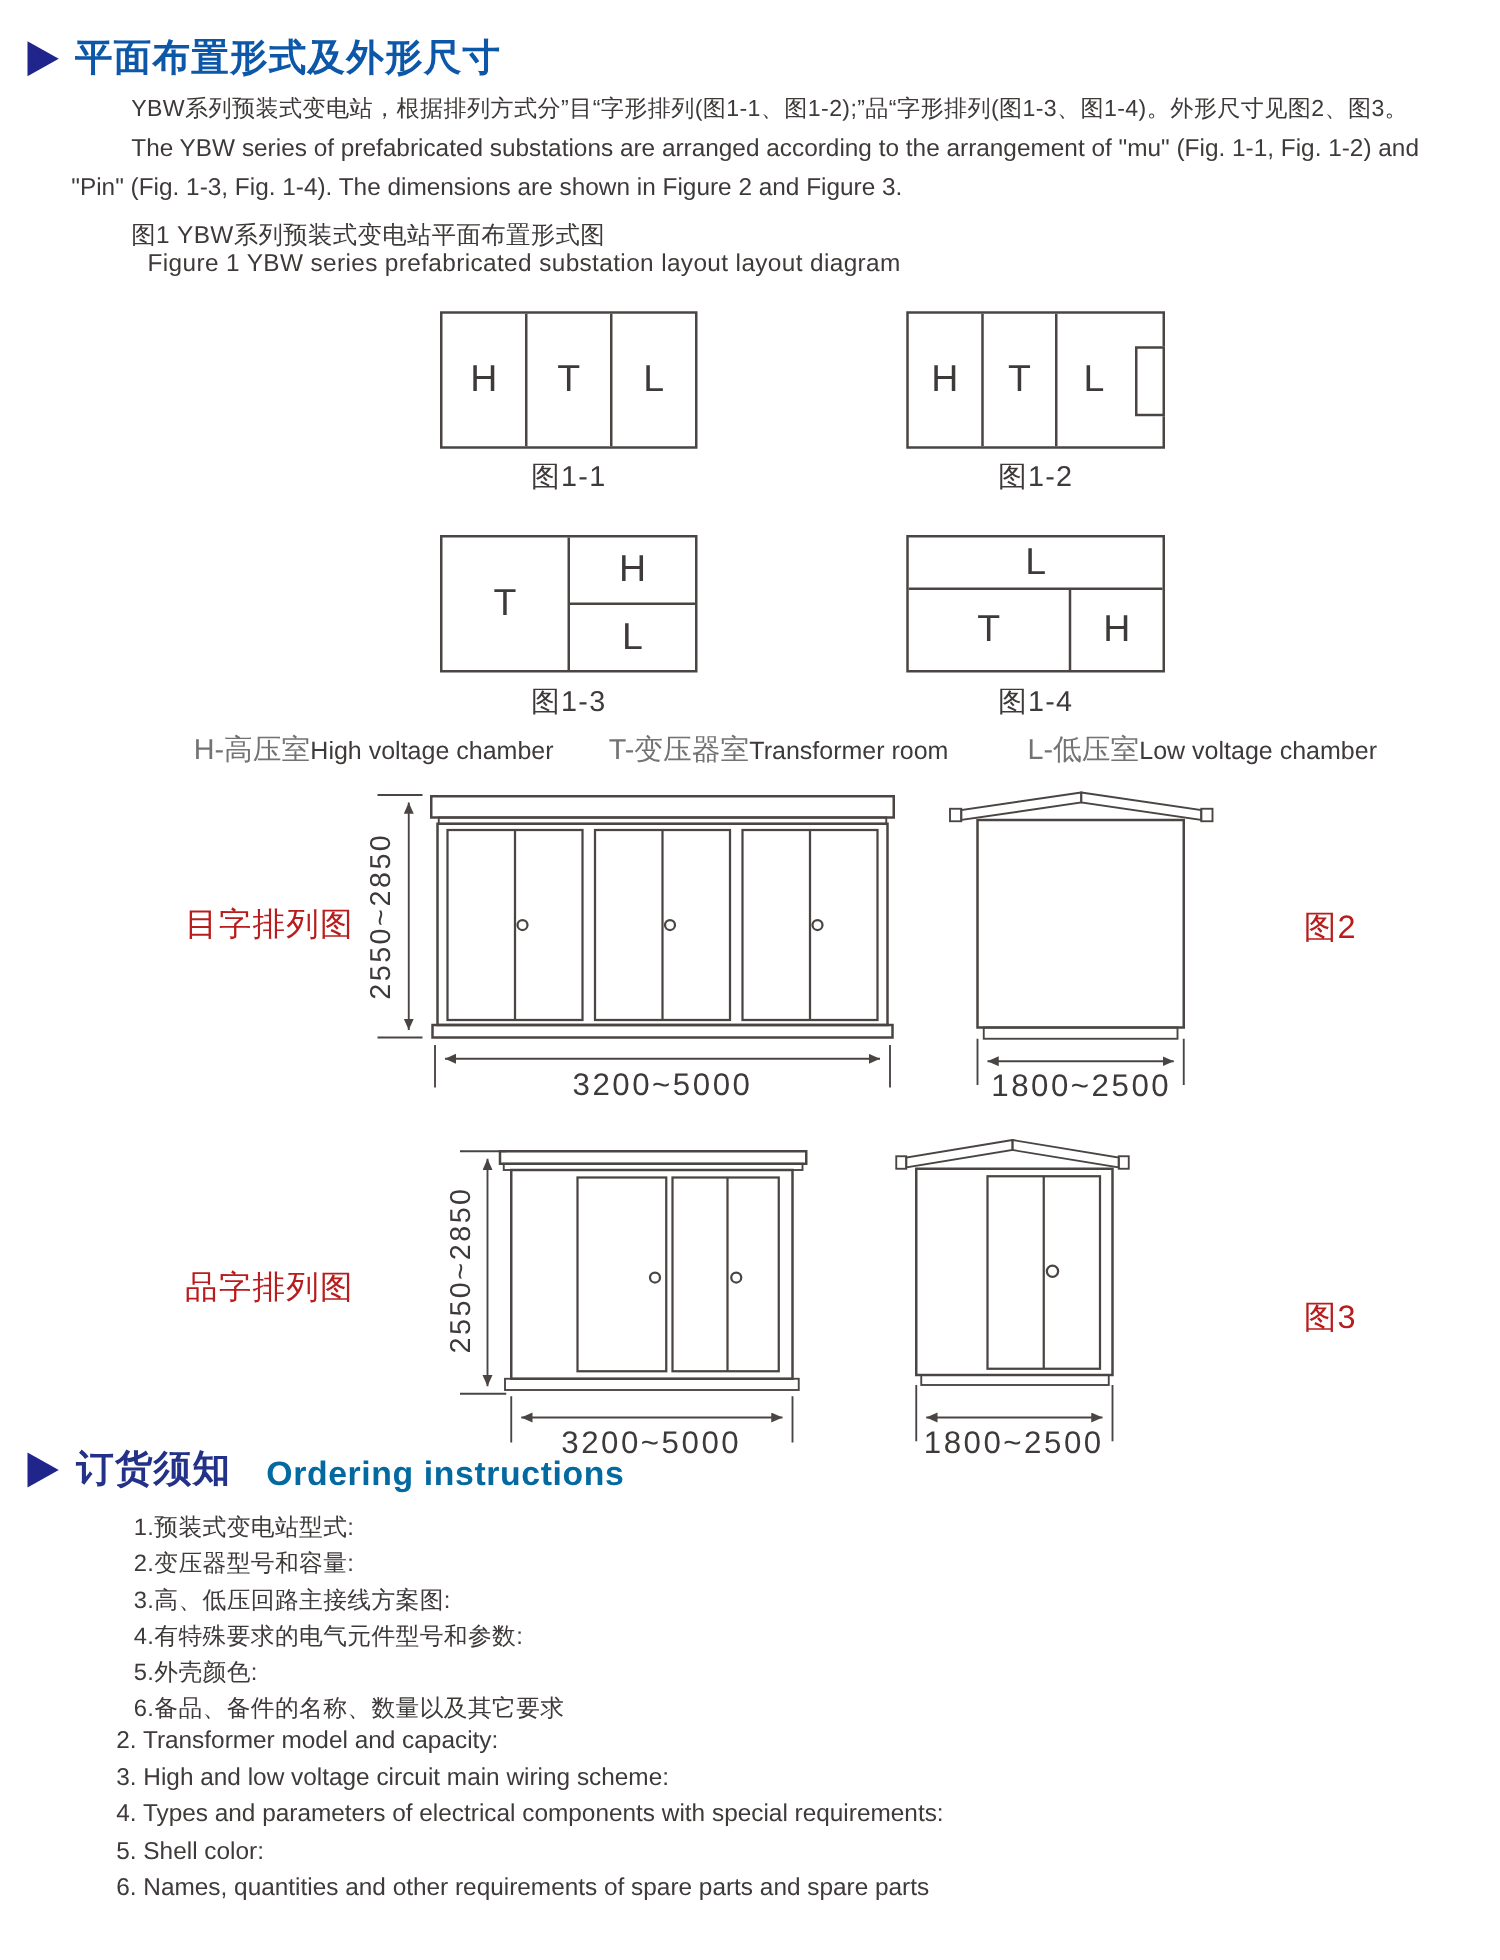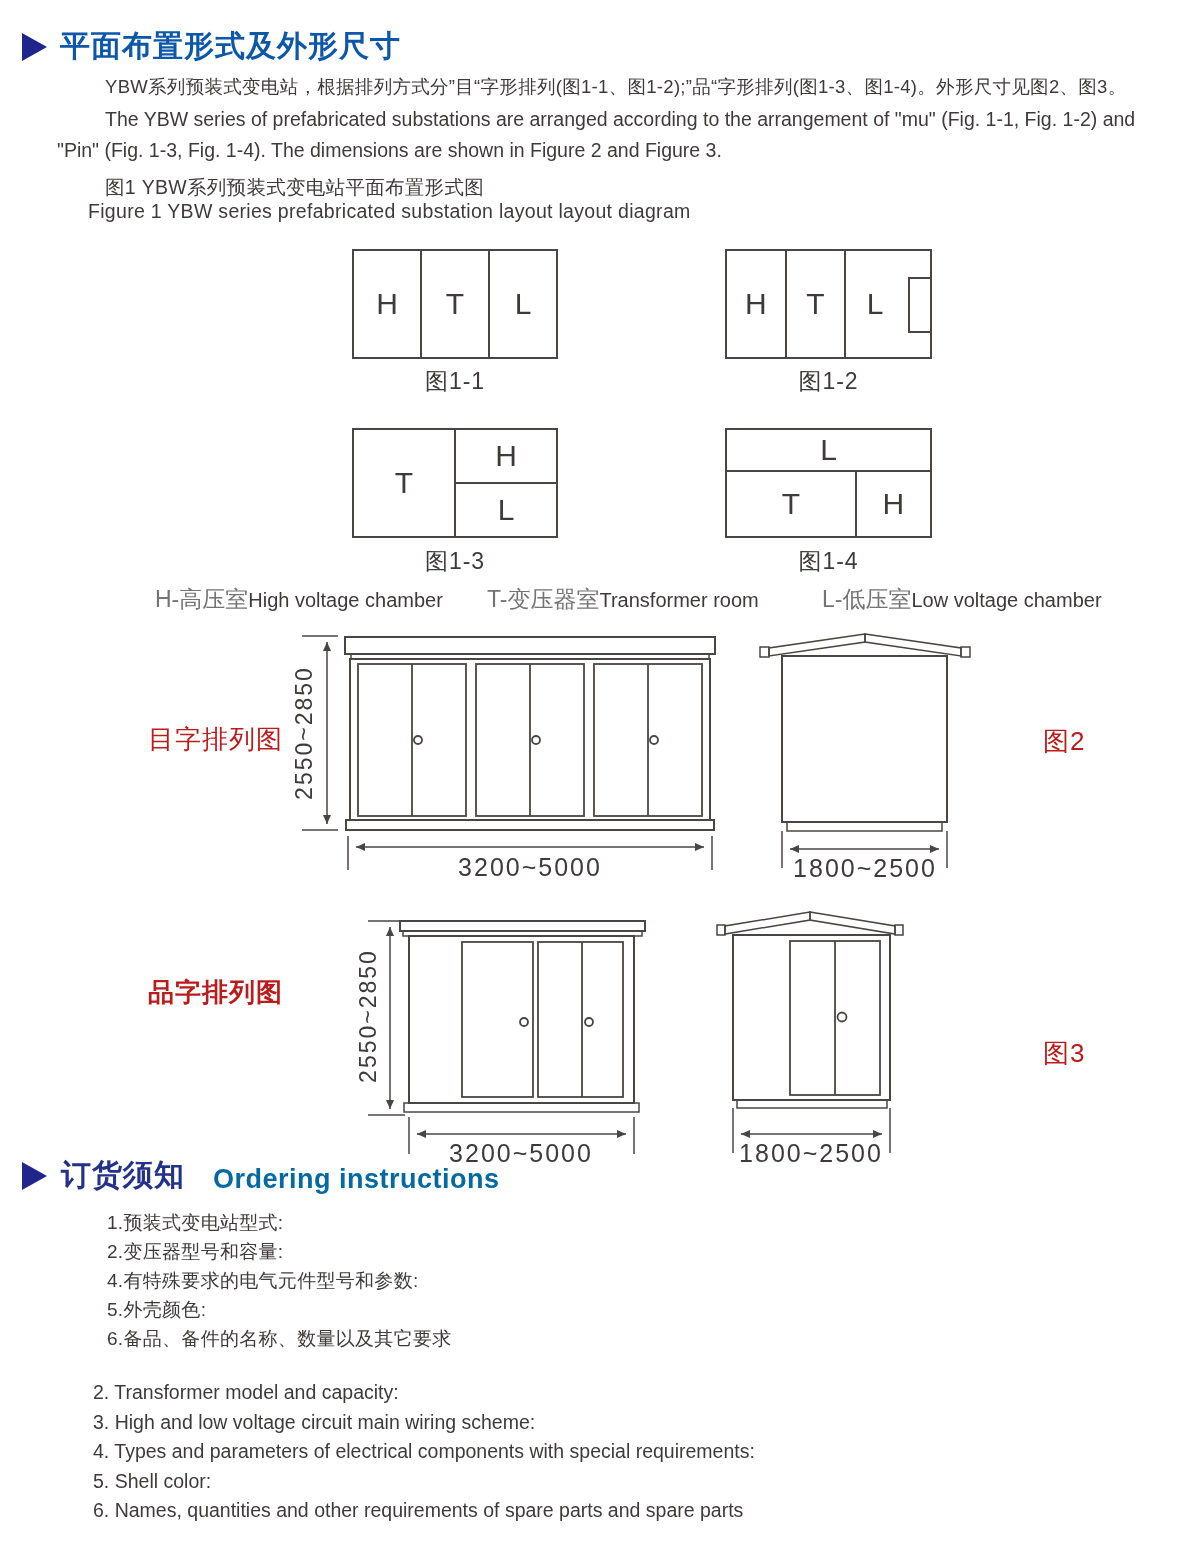--- a/index.html
+++ b/index.html
@@ -66,21 +66,21 @@
     <div class="h1-title">平面布置形式及外形尺寸</div>
   </div>
 
   <div class="intro-zh" style="left:57px;top:74px;">YBW系列预装式变电站，根据排列方式分”目“字形排列(图1-1、图1-2);”品“字形排列(图1-3、图1-4)。外形尺寸见图2、图3。</div>
   <div class="intro-en" style="left:57px;top:104px;width:1145px;">
     <div class="l1">The YBW series of prefabricated substations are arranged according to the arrangement of "mu" (Fig. 1-1, Fig. 1-2) and</div>
     <div>"Pin" (Fig. 1-3, Fig. 1-4). The dimensions are shown in Figure 2 and Figure 3.</div>
   </div>
 
   <div class="cap" style="left:105px;top:174px;">图1  YBW系列预装式变电站平面布置形式图</div>
-  <div class="cap" style="left:88px;top:200px;">Figure 1 YBW series prefabricated substation layout layout diagram</div>
+  <div class="cap" style="left:118px;top:200px;">Figure 1 YBW series prefabricated substation layout layout diagram</div>
 
   <div class="fbox" style="left:352px;top:249px;width:206px;height:110px;">
     <div class="cell">H</div>
     <div class="cell">T</div>
     <div class="cell">L</div>
   </div>
   <div class="fcap" style="left:352px;top:366px;width:206px;">图1-1</div>
 
   <div class="fbox" style="left:725px;top:249px;width:207px;height:110px;">
     <div class="cell">H</div>
@@ -165,21 +165,21 @@
       <rect x="216" y="19" width="9" height="10" stroke-width="1.5"></rect>
       <rect x="37" y="28" width="165" height="166"></rect>
       <rect x="42" y="194" width="155" height="9" stroke-width="1.5"></rect>
       <line x1="37" y1="203" x2="37" y2="240" stroke-width="1.5"></line>
       <line x1="202" y1="203" x2="202" y2="240" stroke-width="1.5"></line>
       <line x1="45" y1="221" x2="194" y2="221" stroke-width="1.5" marker-start="url(#arrB)" marker-end="url(#arrB)"></line>
     </g>
     <text class="dim" x="120" y="249" text-anchor="middle" font-size="25" fill="#3E3A39">1800~2500</text>
   </svg>
 
-  <div class="drw-label" style="left:148px;top:975px;font-weight:bold;">品字排列图</div>
+  <div class="drw-label" style="left:148px;top:1012px;">品字排列图</div>
   <div class="drw-label" style="left:1043px;top:1036px;">图3</div>
 
   <svg class="abs" style="left:355px;top:908px;" width="300" height="262" viewBox="0 0 300 262">
     <defs>
       <marker id="arrC" markerWidth="12" markerHeight="10" refX="9" refY="4" orient="auto-start-reverse" markerUnits="userSpaceOnUse">
         <path d="M0,0 L9,4 L0,8 Z" fill="#4a4543"></path>
       </marker>
     </defs>
     <g stroke="#4a4543" fill="none" stroke-width="2">
       <line x1="13" y1="13" x2="50" y2="13" stroke-width="1.5"></line>
@@ -227,20 +227,21 @@
 
   <div class="sec-head" style="left:22px;top:1155px;justify-content:center;">
     <div class="tri"></div>
     <div class="h2-zh">订货须知</div>
     <div class="h2-en">Ordering instructions</div>
   </div>
 
   <div class="list-zh" style="left:107px;top:1208px;">
     <div>1.预装式变电站型式:</div>
     <div>2.变压器型号和容量:</div>
+    <div>3.高、低压回路主接线方案图:</div>
     <div>4.有特殊要求的电气元件型号和参数:</div>
     <div>5.外壳颜色:</div>
     <div>6.备品、备件的名称、数量以及其它要求</div>
   </div>
 
   <div class="list-en" style="left:93px;top:1378px;">
     <div>2. Transformer model and capacity:</div>
     <div>3. High and low voltage circuit main wiring scheme:</div>
     <div>4. Types and parameters of electrical components with special requirements:</div>
     <div>5. Shell color:</div>

